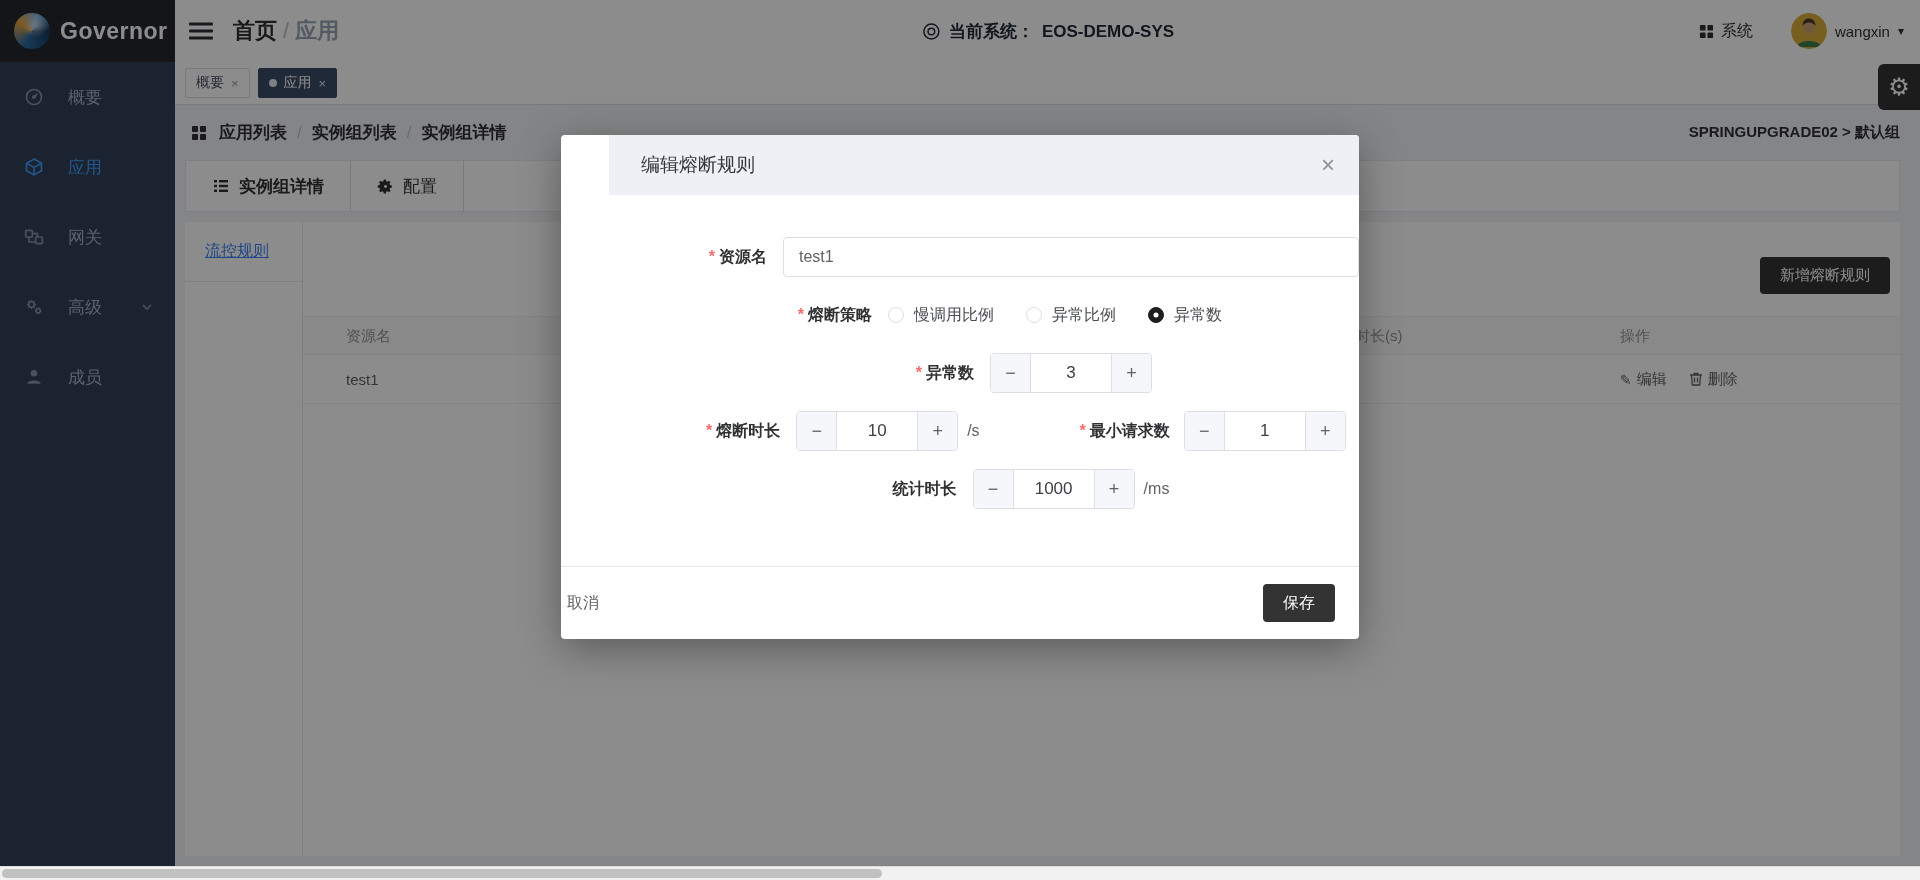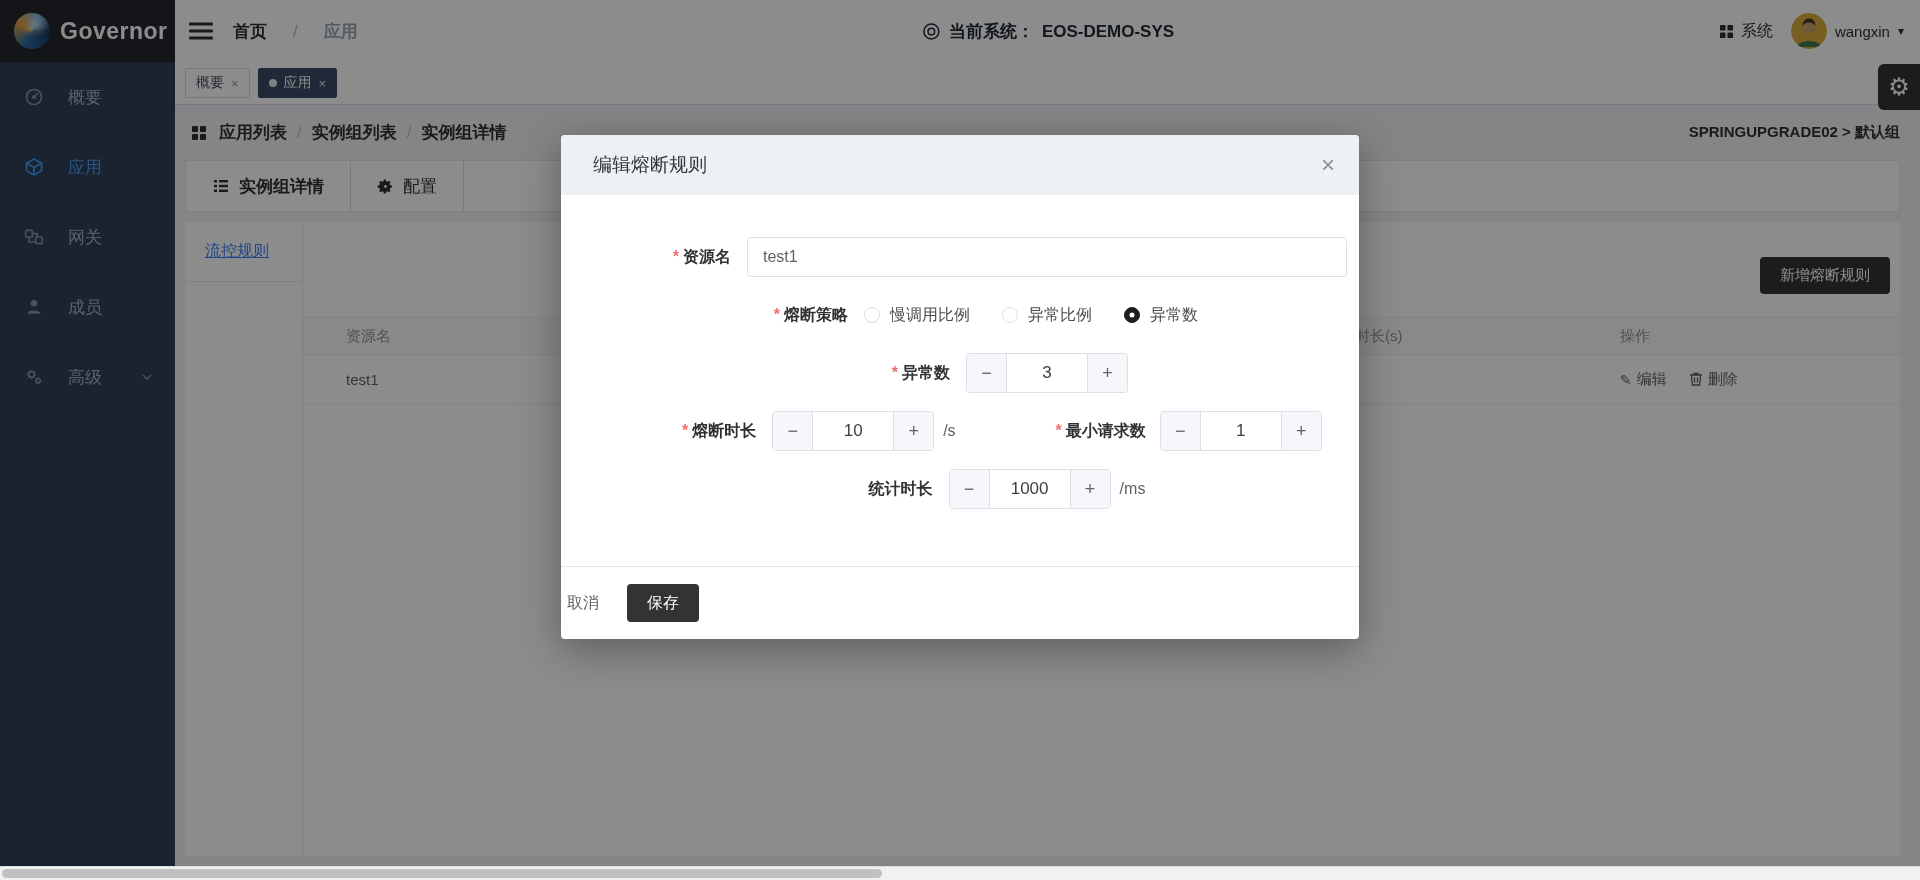--- a/index.html
+++ b/index.html
@@ -11,27 +11,27 @@
   .navbar { position:absolute; top:0; left:0; right:0; height:62px; background:#ffffff; display:flex; z-index:1;justify-content:flex-end; }
   .logo { width:175px; height:62px; background:#23272e; display:flex; align-items:center; padding-left:14px; gap:10px; flex:none; }
   .logo-sphere { width:36px; height:36px; border-radius:50%; flex:none;
     background:
       radial-gradient(circle at 62% 35%, rgba(255,255,255,.55), transparent 38%),
       conic-gradient(from 210deg, #2e6da4, #e8a33d 95deg, #7ab2e0 170deg, #16385f 240deg, #2e6da4 360deg); }
   .logo-text { color:#fff; font-size:23px; font-weight:bold; letter-spacing:.5px; }
   .nav-rest { position:relative; flex:1; display:flex; align-items:center; }
   .hamburger { position:absolute; left:14px; top:50%; transform:translateY(-50%); width:24px; cursor:pointer; }
   .hamburger i { display:block; height:3px; background:#2b2f36; margin:4px 0; border-radius:1px; }
-  .nav-crumb { position:absolute; left:58px; top:50%; transform:translateY(-50%); font-size:17px; display:flex; gap:26px; align-items:center; }
+  .nav-crumb { position:absolute; left:58px; top:50%; transform:translateY(-50%); font-size:22px; display:flex; gap:6px; align-items:center; }
   .nav-crumb .home { color:#303133; font-weight:600; }
   .nav-crumb .sep { color:#b6bcc6; }
   .nav-crumb .cur { color:#9aa5b4; font-weight:600; }
   .nav-center { position:absolute; left:50%; top:50%; transform:translate(-50%,-50%); display:flex; align-items:center; gap:8px; font-size:17px; font-weight:600; color:#222a35; white-space:nowrap; }
   .nav-right { position:absolute; right:16px; top:50%; transform:translateY(-50%); display:flex; align-items:center; gap:14px; }
-  .sys-entry { display:flex; align-items:center; gap:7px; font-size:16px; color:#303133; cursor:pointer; margin-right:4px; }
+  .sys-entry { display:flex; align-items:center; gap:7px; font-size:16px; color:#303133; cursor:pointer; margin-right:24px; }
   .avatar { width:36px; height:36px; border-radius:50%; overflow:hidden; flex:none; }
   .user-entry { display:flex; align-items:center; gap:8px; cursor:pointer; }
   .user-name { font-size:15px; color:#303133; }
   .caret { font-size:12px; color:#303133; }
 
   
   .sidebar { position:absolute; top:62px; left:0; width:175px; bottom:14px; background:#304156; z-index:1; }
   .side-item { height:70px; display:flex; align-items:center; padding-left:24px; cursor:pointer; color:#a7b1c2; position:relative; }
   .side-item svg { flex:none; }
   .side-item .lbl { margin-left:24px; font-size:17px; }
@@ -77,41 +77,41 @@
 
   
   .float-gear { position:absolute; top:64px; right:0; width:42px; height:46px; background:#333; color:#fff; border-radius:6px 0 0 6px; display:flex; align-items:center; justify-content:center; font-size:24px; cursor:pointer; z-index:2; }
 
   
   .hscroll { position:absolute; left:0; right:0; bottom:0; height:14px; background:#f1f1f1; border-top:1px solid #dcdcdc; z-index:70; }
   .hthumb { position:absolute; top:2px; bottom:2px; left:2px; width:880px; background:#c1c1c1; border-radius:6px; }
 
   
   .overlay { position:absolute; inset:0; background:rgba(0,0,0,.45); z-index:50; }
-  .modal { position:absolute; left:561px; top:135px; width:798px; height:504px; background:#fff; border-radius:4px; box-shadow:0 10px 40px rgba(0,0,0,.35); z-index:60; overflow:hidden; }
+  .modal { position:absolute; left:561px; top:135px; width:798px; height:504px; background:#fff; border-radius:4px; box-shadow:0 10px 40px rgba(0,0,0,.35); z-index:60; overflow:hidden;padding-left:48px; }
   .modal-header { height:60px; background:#edf0f4; display:flex; align-items:center; padding:0 32px; position:relative; }
   .modal-title { font-size:19px; color:#33373d; font-weight:500; }
   .modal-close { position:absolute; right:24px; top:50%; transform:translateY(-50%); font-size:24px; color:#909399; cursor:pointer; line-height:1; }
   .modal-body { padding-top:42px; }
   .frow { display:flex; align-items:center; height:40px; margin-bottom:18px;justify-content:center; }
   .flabel { width:158px; text-align:right; margin-right:16px; font-size:16px; font-weight:700; color:#303133; flex:none; white-space:nowrap; }
   .req { color:#f56c6c; margin-right:4px; font-weight:700; }
   .txt-input { width:600px; height:40px; border:1px solid #dcdfe6; border-radius:4px; padding:0 15px; font-size:16px; color:#606266; font-family:inherit; outline:none; background:#fff; }
   .radio-item { display:flex; align-items:center; gap:10px; margin-right:32px; cursor:pointer; font-size:16px; color:#4a4d52; }
   .radio { width:16px; height:16px; border:1px solid #dcdfe6; border-radius:50%; background:#fff; position:relative; flex:none; }
   .radio.checked { background:#1e1e20; border-color:#1e1e20; }
   .radio.checked::after { content:""; position:absolute; width:5px; height:5px; background:#fff; border-radius:50%; top:50%; left:50%; transform:translate(-50%,-50%); }
   .stepper { display:flex; width:162px; height:40px; border:1px solid #dcdfe6; border-radius:4px; overflow:hidden; background:#fff; flex:none; }
   .st-btn { width:40px; background:#f5f7fa; color:#606266; display:flex; align-items:center; justify-content:center; font-size:18px; cursor:pointer; flex:none; }
   .st-btn.minus { border-right:1px solid #dcdfe6; }
   .st-btn.plus  { border-left:1px solid #dcdfe6; }
   .st-val { flex:1; display:flex; align-items:center; justify-content:center; font-size:17px; color:#3c3f44; }
   .unit { margin-left:9px; font-size:16px; color:#606266; }
   .flabel2 { margin-left:100px; text-align:right; font-size:16px; font-weight:700; color:#303133; margin-right:14px; white-space:nowrap; }
-  .modal-footer { position:absolute; bottom:0; left:0; right:0; height:73px; border-top:1px solid #e4e7ed; display:flex; align-items:center; justify-content:flex-start; padding-right:24px; gap:22px; }
+  .modal-footer { position:absolute; bottom:0; left:0; right:0; height:73px; border-top:1px solid #e4e7ed; display:flex; align-items:center; justify-content:space-between; padding-right:24px; gap:22px; }
   .btn-cancel { background:none; border:none; font-size:16px; color:#606266; cursor:pointer; font-family:inherit; padding:8px 6px; }
   .btn-save { background:#333333; color:#fff; border:none; border-radius:4px; font-size:16px; height:38px; padding:0 20px; cursor:pointer; font-family:inherit; }
 
   svg { display:block; }
 </style>
 </head>
 <body>
 
 <div class="app">
 
@@ -201,42 +201,42 @@
         <svg width="20" height="20" viewBox="0 0 24 24" fill="none" stroke="#8a93a5" stroke-width="2">
           <rect x="2" y="4" width="8" height="8" rx="1"></rect>
             <rect x="14" y="12" width="8" height="8" rx="1"></rect>
           <path d="M10 8h6v4M6 12v6h8"></path>
         </svg>
       </span>
       <span class="lbl">网关</span>
     </div>
     <div class="side-item">
       <span>
-        <svg width="20" height="20" viewBox="0 0 24 24" fill="#8a93a5">
-          <circle cx="12" cy="7.5" r="4"></circle>
-            <path d="M4 20c.8-5 15.2-5 16 0z"></path>
-        </svg>
-      </span>
-      <span class="lbl">成员</span>
-    </div>
-    <div class="side-item">
-      <span>
         <svg width="20" height="20" viewBox="0 0 24 24" fill="none" stroke="#8a93a5" stroke-width="1.8">
           <circle cx="9" cy="9" r="3.2"></circle>
             <path d="M9 3.5v2M9 12.5v2M3.5 9h2M12.5 9h2M5.2 5.2l1.4 1.4M11.4 11.4l1.4 1.4M12.8 5.2l-1.4 1.4M6.6 11.4l-1.4 1.4"></path>
           <circle cx="17" cy="16.5" r="2.6"></circle>
             <path d="M17 12.5v1.6M17 18.7v1.6M13.4 16.5H15M19 16.5h1.6"></path>
         </svg>
       </span>
       <span class="lbl">高级</span>
       <span class="chev">
         <svg width="12" height="12" viewBox="0 0 12 12" fill="none" stroke="#8a93a5" stroke-width="1.6">
             <path d="M2 4l4 4 4-4"></path>
           </svg>
       </span>
+    </div>
+    <div class="side-item">
+      <span>
+        <svg width="20" height="20" viewBox="0 0 24 24" fill="#8a93a5">
+          <circle cx="12" cy="7.5" r="4"></circle>
+            <path d="M4 20c.8-5 15.2-5 16 0z"></path>
+        </svg>
+      </span>
+      <span class="lbl">成员</span>
     </div>
   </div>
 
   <div class="main">
 
     <div class="tagbar">
       <div class="tag">
         <span>概要</span>
         <span class="tclose">×</span>
       </div>

